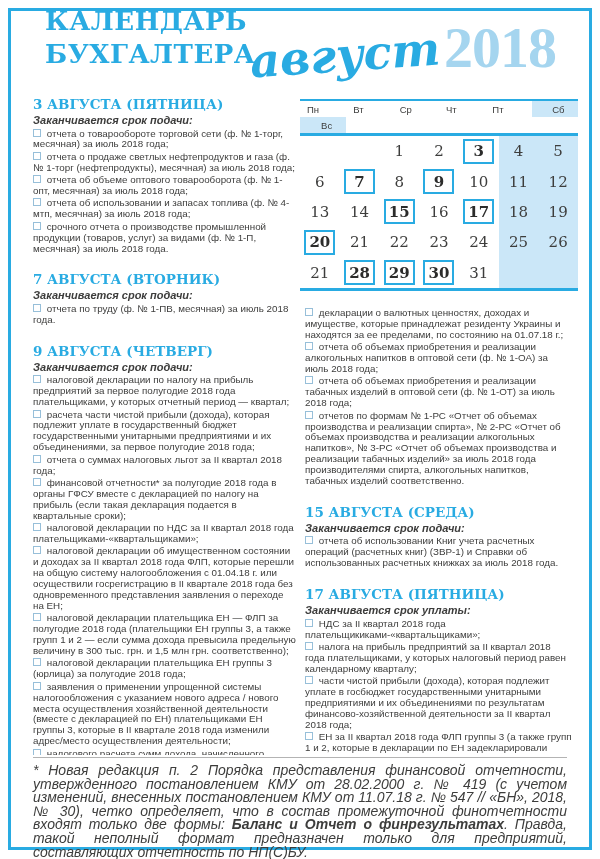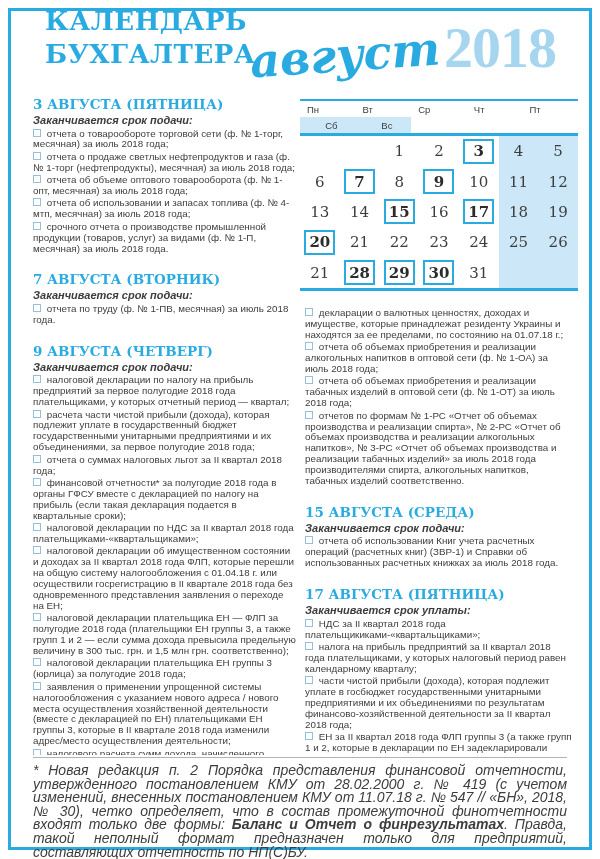--- a/index.html
+++ b/index.html
@@ -20,21 +20,21 @@
          font-style:italic;font-weight:bold;font-size:46px;color:var(--accent);transform:rotate(-4deg);}
   .year{position:absolute;right:44px;top:14px;font-family:Liberation Serif, serif;
         font-weight:bold;font-size:58px;color:var(--year-blue);letter-spacing:-1px;}
 
   
   .col-left{position:absolute;left:33px;top:96px;width:263px;bottom:104px;overflow:hidden;}
   .col-right{position:absolute;left:300px;top:99px;width:278px;bottom:104px;overflow:hidden;}
   .right-sections{padding:0 6px 0 5px;}
 
   
-  .cal-head{display:grid;grid-template-columns:repeat(5,1fr);border-top:2px solid var(--accent);
+  .cal-head{display:grid;grid-template-columns:repeat(6,1fr);border-top:2px solid var(--accent);
             border-bottom:3px solid var(--accent);}
   .cal-h{font-size:9.5px;padding:3px 0 2px 7px;color:var(--text);}
   .cal-days{display:grid;grid-template-columns:repeat(7,1fr);border-bottom:3px solid var(--accent);}
   .cal-d{height:30.4px;display:flex;align-items:center;justify-content:center;
          font-family:"DejaVu Serif","Liberation Serif",serif;font-size:15px;color:var(--text);}
   .wkend{background:var(--weekend-bg);text-align:center;}
   .day-box{display:inline-flex;align-items:center;justify-content:center;width:27px;height:21px;
            border:2px solid var(--accent);background:#fff;font-weight:bold;color:#2c2c2b;}
 
   

